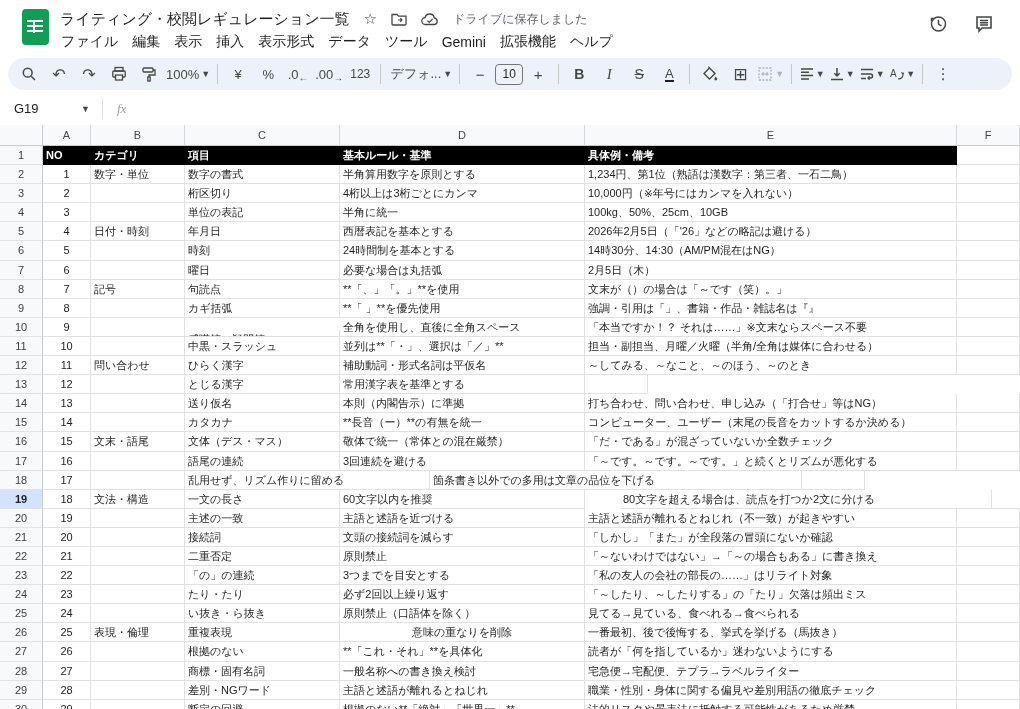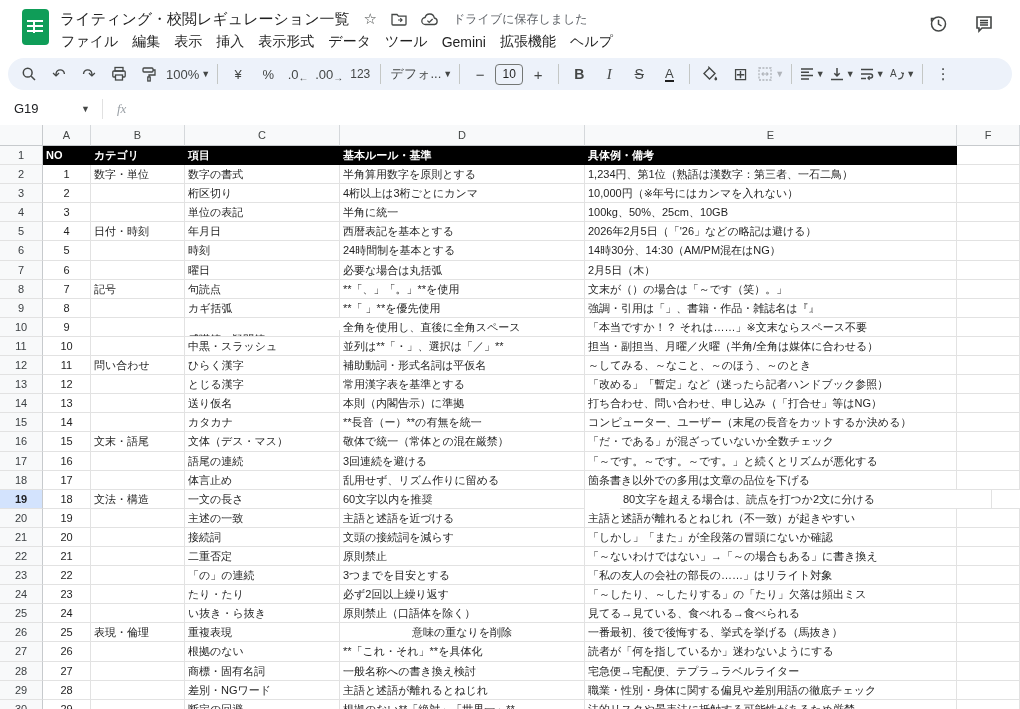--- a/index.html
+++ b/index.html
@@ -347,21 +347,20 @@
         <div class="cell" style="width: 245px;">補助動詞・形式名詞は平仮名</div>
         <div class="cell" style="width: 372px;">～してみる、～なこと、～のほう、～のとき</div>
         <div class="cell" style="width: 63px;"></div>
       </div>
       <div class="grow">
         <div class="rowhdr">13</div>
         <div class="cell num" style="width: 48px;">12</div>
         <div class="cell" style="width: 94px;"></div>
         <div class="cell" style="width: 155px;">とじる漢字</div>
         <div class="cell" style="width: 245px;">常用漢字表を基準とする</div>
-        <div class="cell" style="width: 372px;">「改める」「暫定」など（迷ったら記者ハンドブック参照）</div>
         <div class="cell" style="width: 63px;"></div>
       </div>
       <div class="grow">
         <div class="rowhdr">14</div>
         <div class="cell num" style="width: 48px;">13</div>
         <div class="cell" style="width: 94px;"></div>
         <div class="cell" style="width: 155px;">送り仮名</div>
         <div class="cell" style="width: 245px;">本則（内閣告示）に準拠</div>
         <div class="cell" style="width: 372px;">打ち合わせ、問い合わせ、申し込み（「打合せ」等はNG）</div>
         <div class="cell" style="width: 63px;"></div>
@@ -390,21 +389,20 @@
         <div class="cell" style="width: 94px;"></div>
         <div class="cell" style="width: 155px;">語尾の連続</div>
         <div class="cell" style="width: 245px;">3回連続を避ける</div>
         <div class="cell" style="width: 372px;">「～です。～です。～です。」と続くとリズムが悪化する</div>
         <div class="cell" style="width: 63px;"></div>
       </div>
       <div class="grow">
         <div class="rowhdr">18</div>
         <div class="cell num" style="width: 48px;">17</div>
         <div class="cell" style="width: 94px;"></div>
-        <div class="cell" style="width: 155px;">体言止め</div>
         <div class="cell" style="width: 245px;">乱用せず、リズム作りに留める</div>
         <div class="cell" style="width: 372px;">箇条書き以外での多用は文章の品位を下げる</div>
         <div class="cell" style="width: 63px;"></div>
       </div>
       <div class="grow">
         <div class="rowhdr sel">19</div>
         <div class="cell num" style="width: 48px;">18</div>
         <div class="cell" style="width: 94px;">文法・構造</div>
         <div class="cell" style="width: 155px;">一文の長さ</div>
         <div class="cell" style="width: 245px;">60文字以内を推奨</div>

